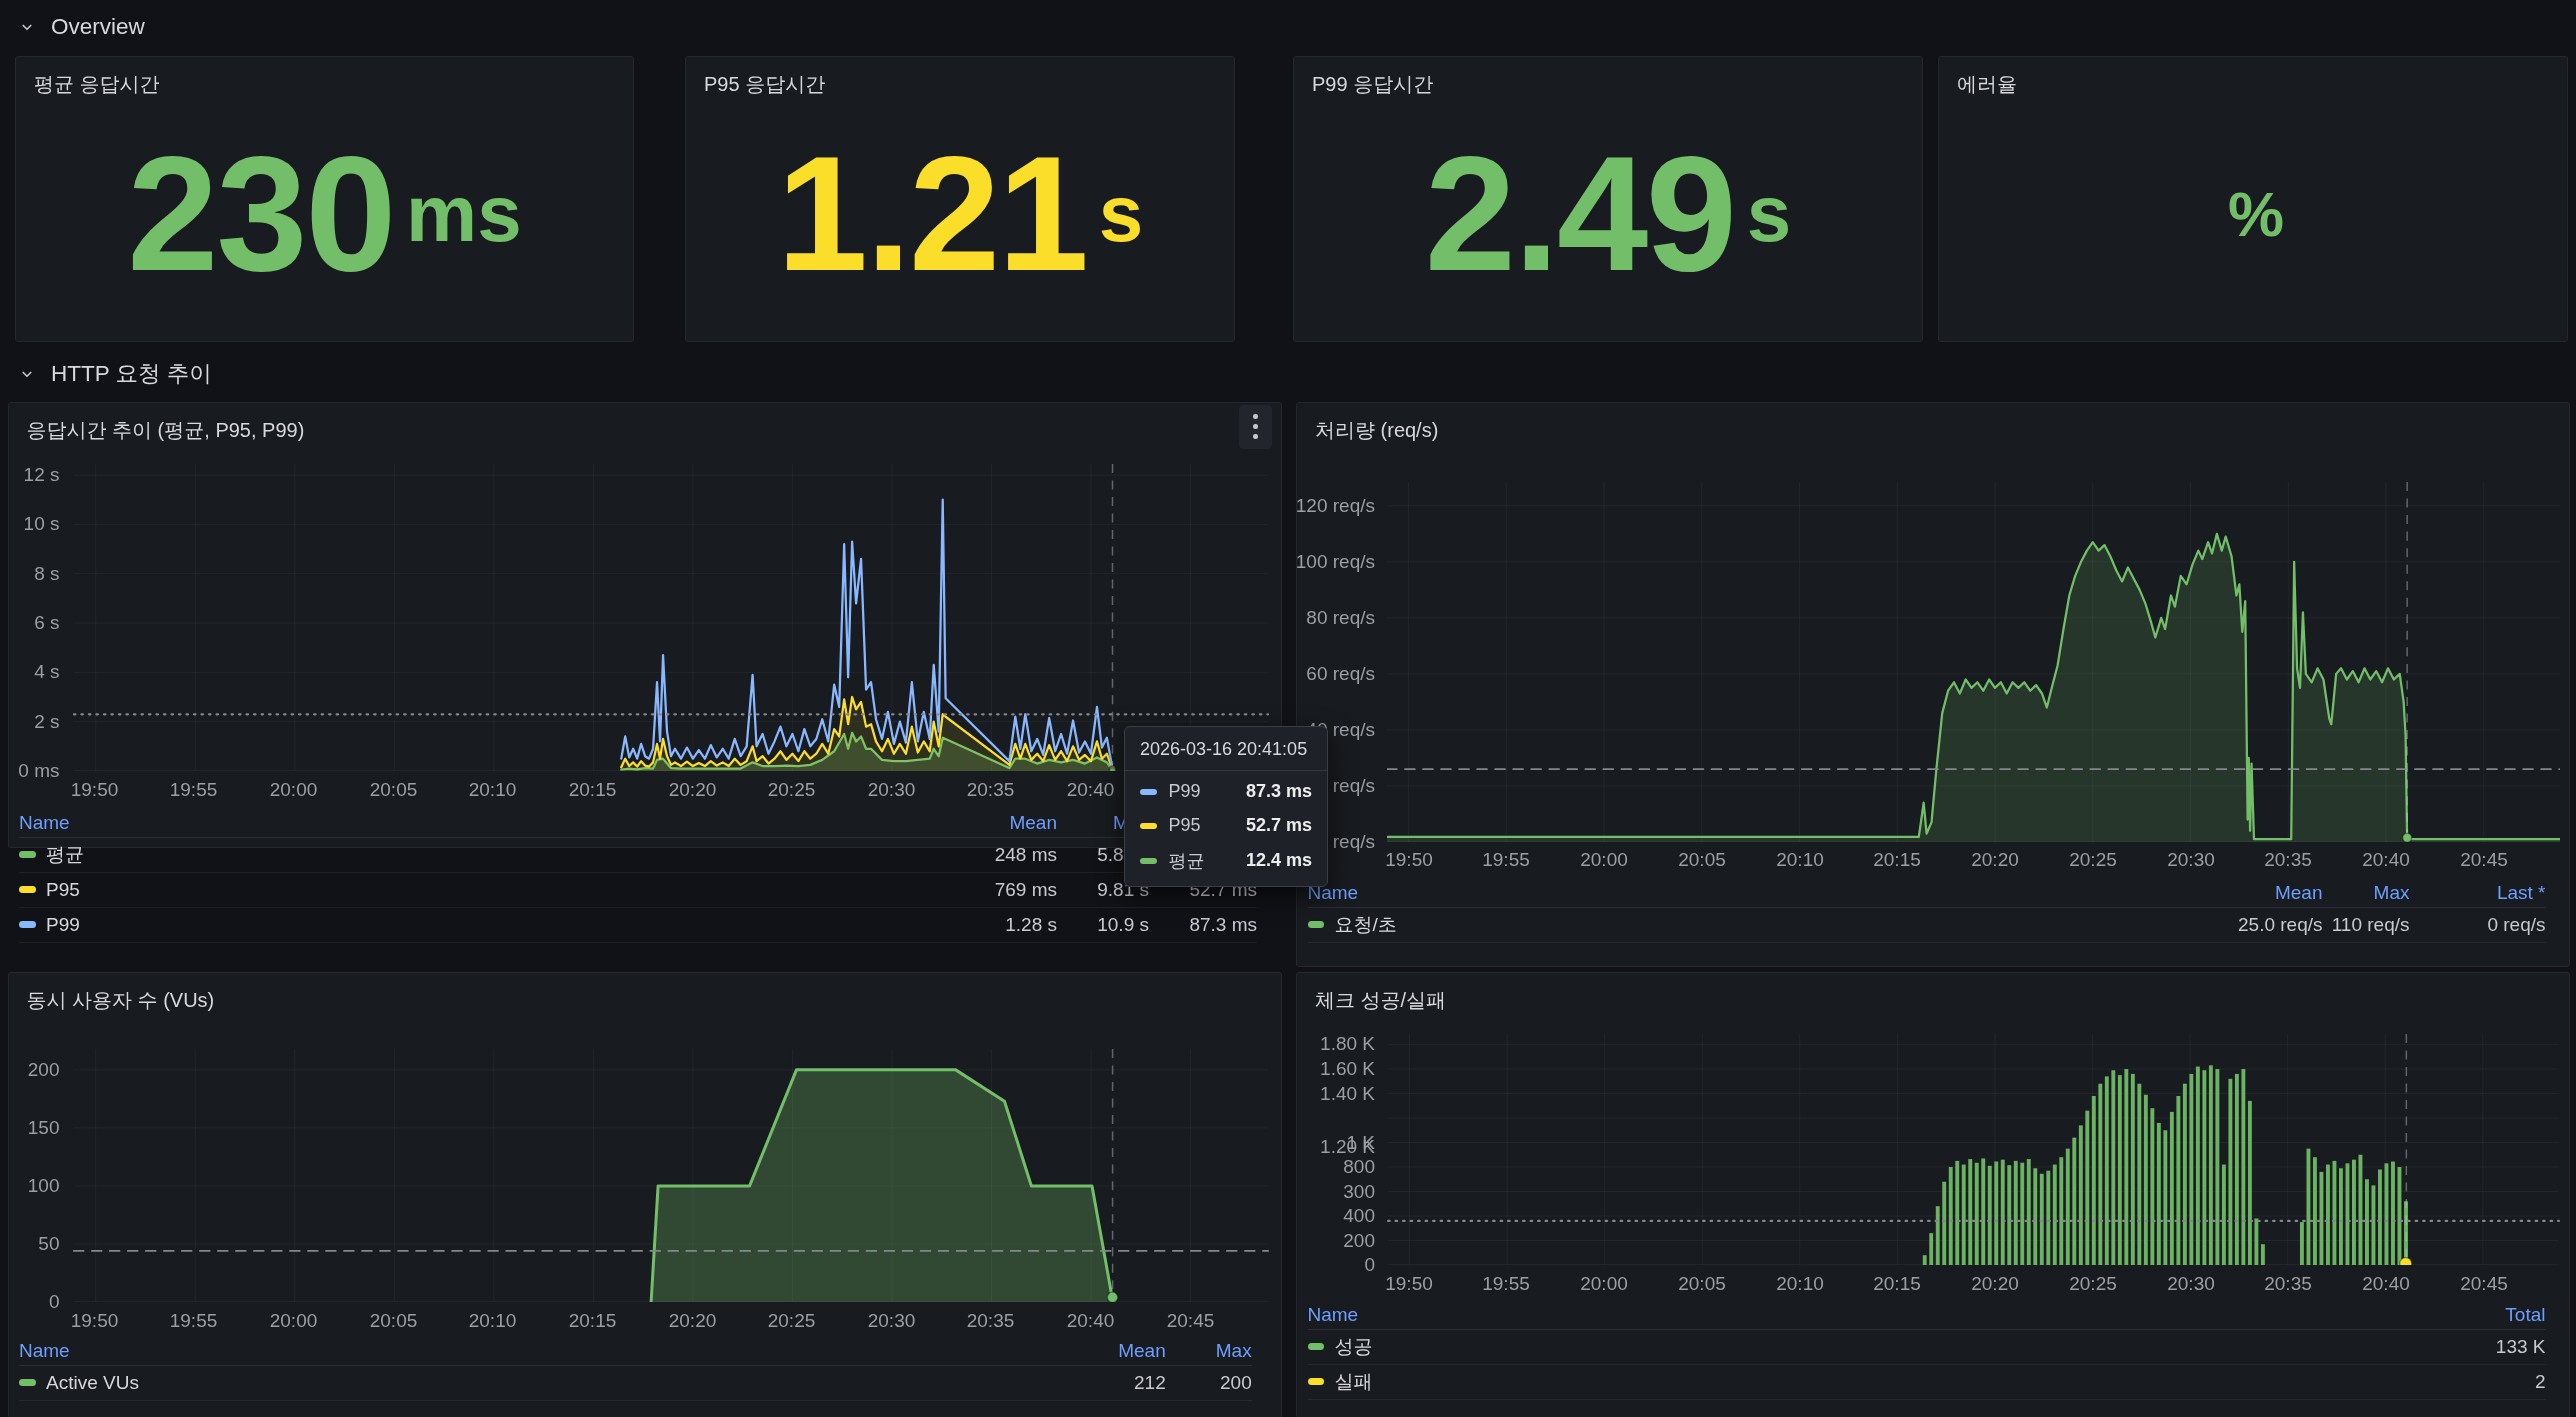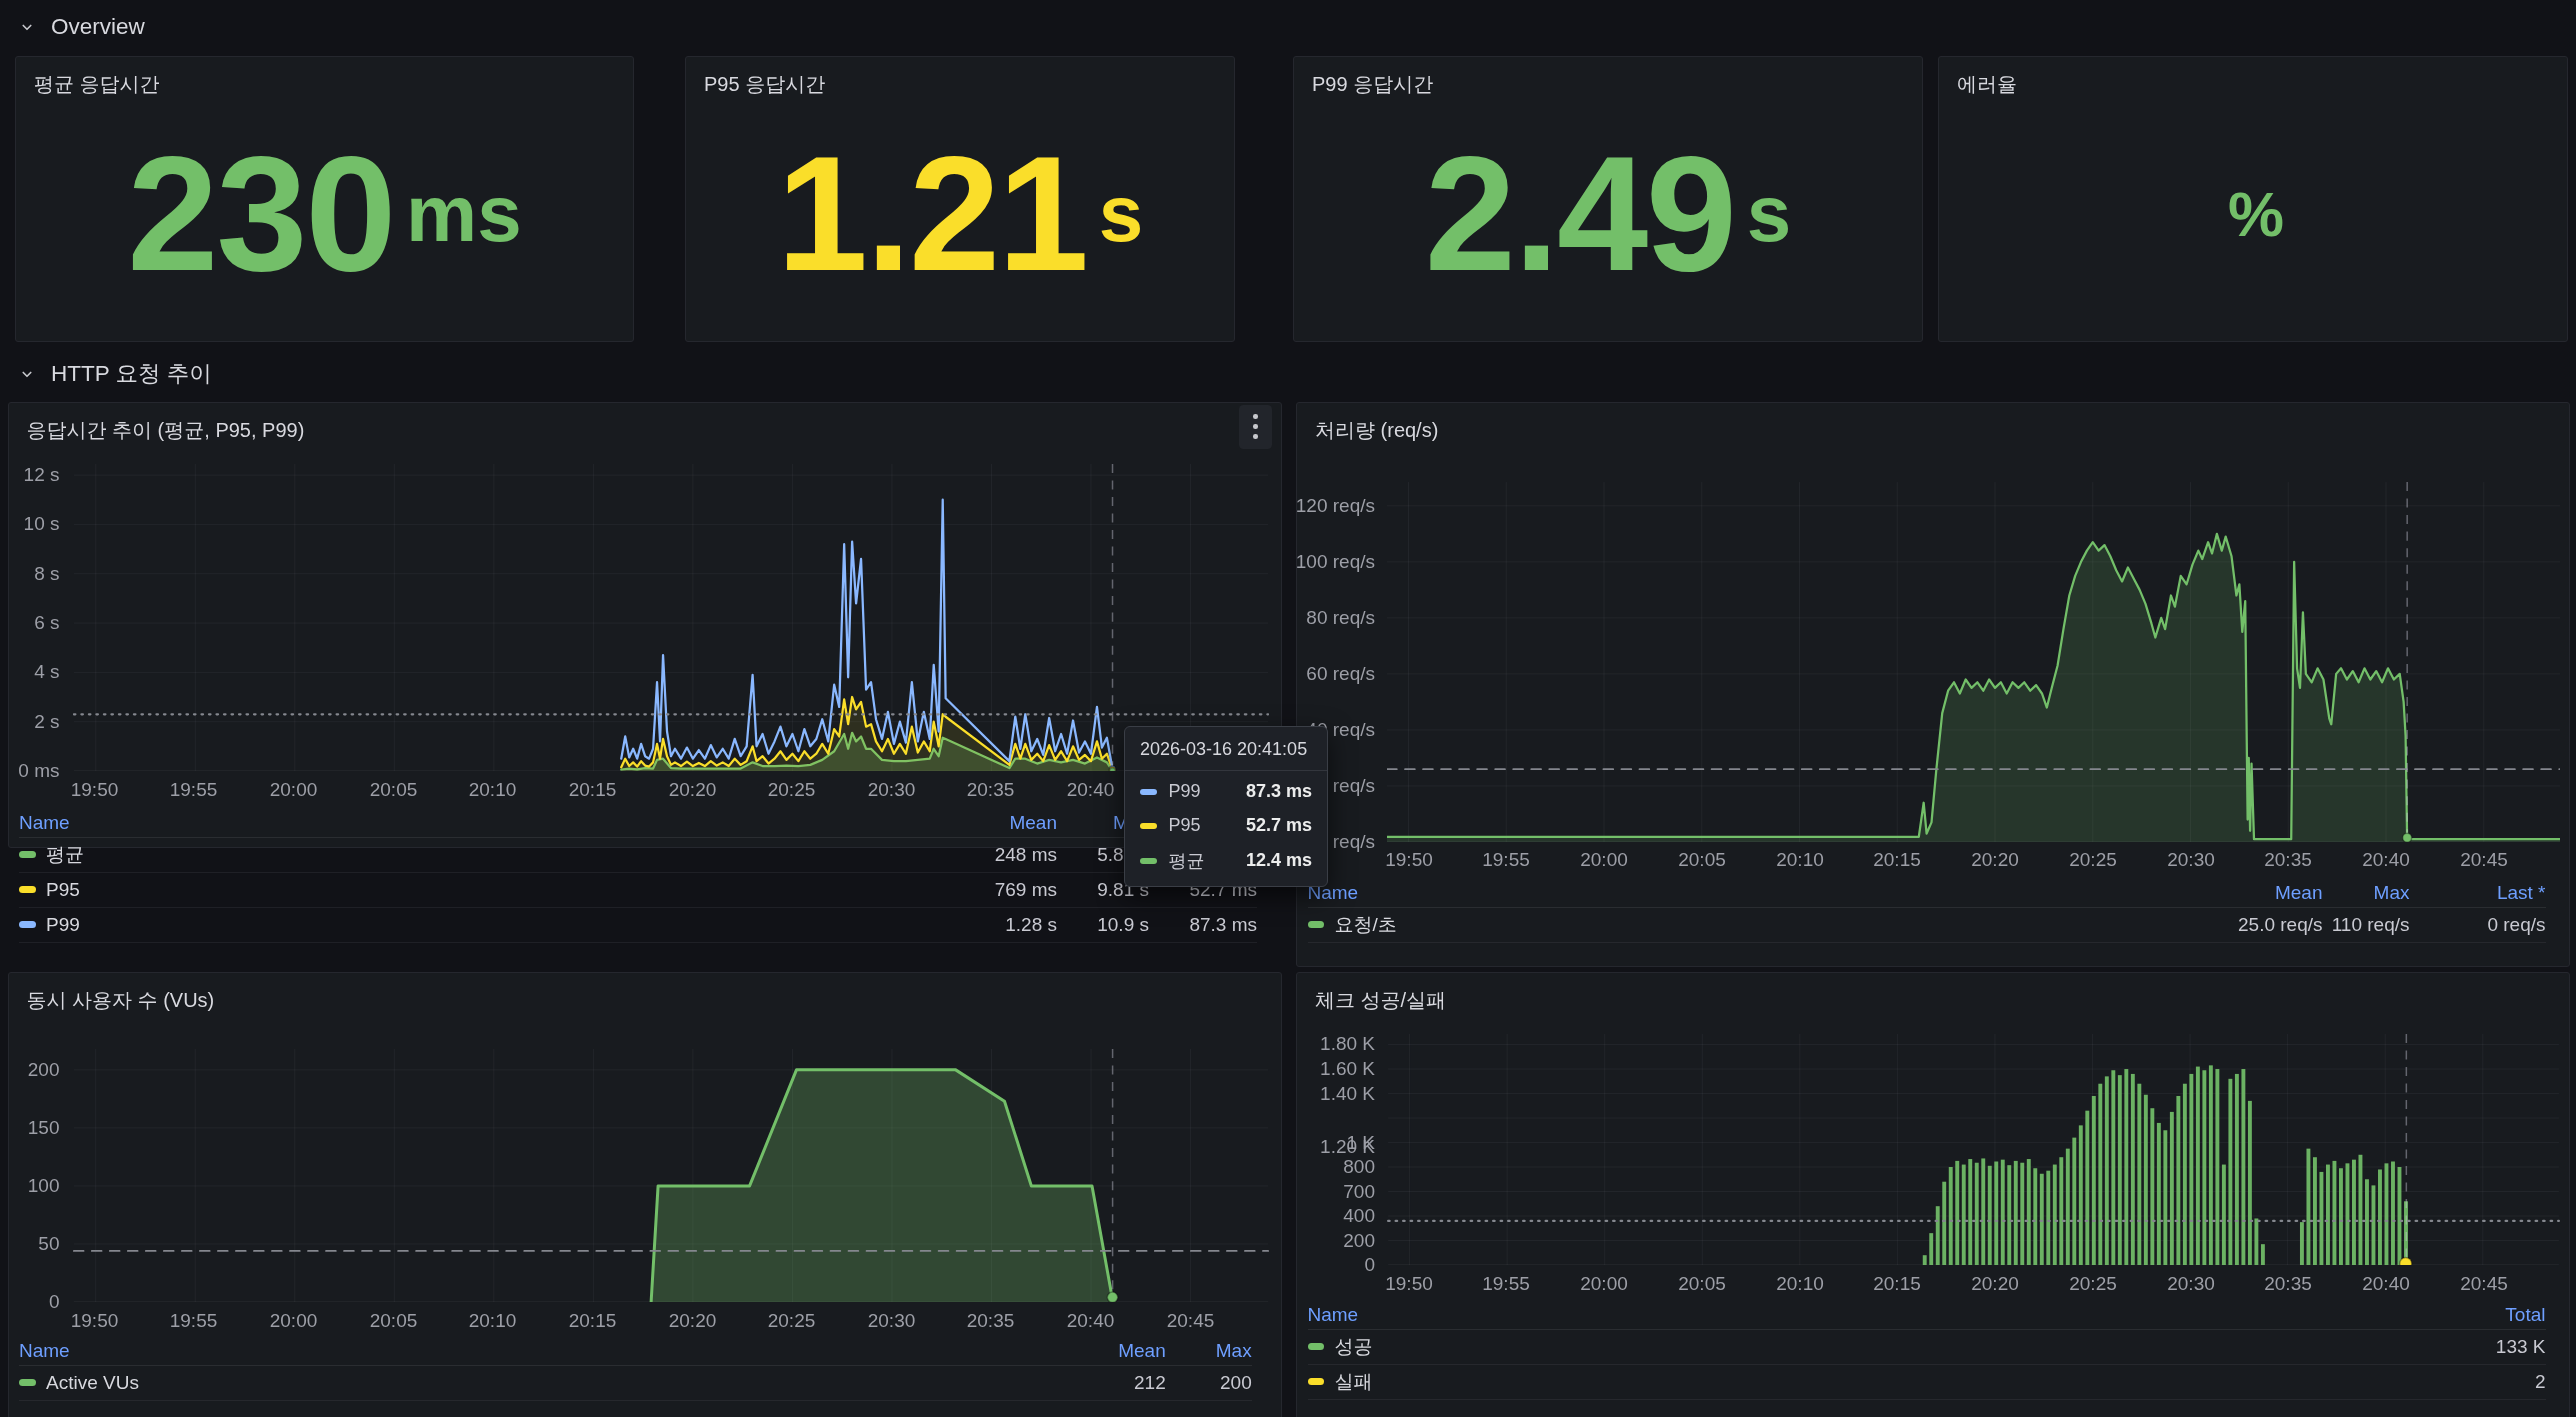--- a/index.html
+++ b/index.html
@@ -465,21 +465,21 @@
         <span class="lname-wrap">
           <span class="sw" style="background: rgb(250, 222, 42);"></span>
           <span class="lname">실패</span>
         </span>
         <span class="lcell" style="width: 113px;">2</span>
       </div>
     </div>
 <div class="axis-y" style="left: -50px; top: 292px;">0</div>
     <div class="axis-y" style="left: -50px; top: 268px;">200</div>
     <div class="axis-y" style="left: -50px; top: 243px;">400</div>
-    <div class="axis-y" style="left: -50px; top: 219px;">700</div>
+    <div class="axis-y" style="left: -50px; top: 219px;">300</div>
     <div class="axis-y" style="left: -50px; top: 194px;">800</div>
     <div class="axis-y" style="left: -50px; top: 170px;">1 K</div>
     <div class="axis-y" style="left: -50px; top: 158px; margin-top: 16px;">1.20 K</div>
     <div class="axis-y" style="left: -50px; top: 121px;">1.40 K</div>
     <div class="axis-y" style="left: -50px; top: 96px;">1.60 K</div>
     <div class="axis-y" style="left: -50px; top: 71px;">1.80 K</div>
     <div class="axis-x" style="left: 112px; top: 300px;">19:50</div>
     <div class="axis-x" style="left: 209px; top: 300px;">19:55</div>
     <div class="axis-x" style="left: 307px; top: 300px;">20:00</div>
     <div class="axis-x" style="left: 405px; top: 300px;">20:05</div>

